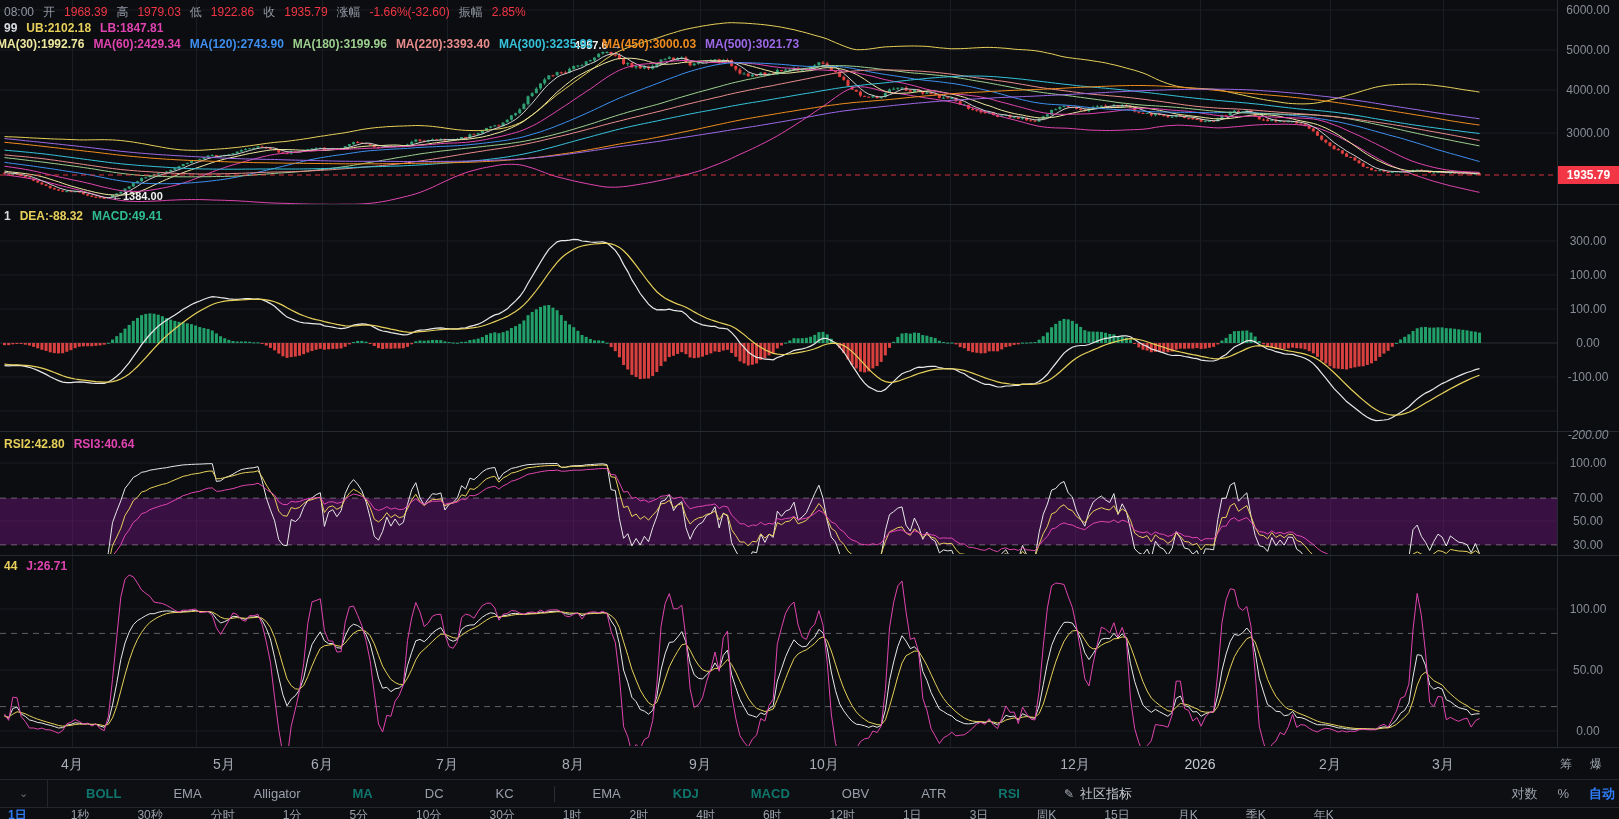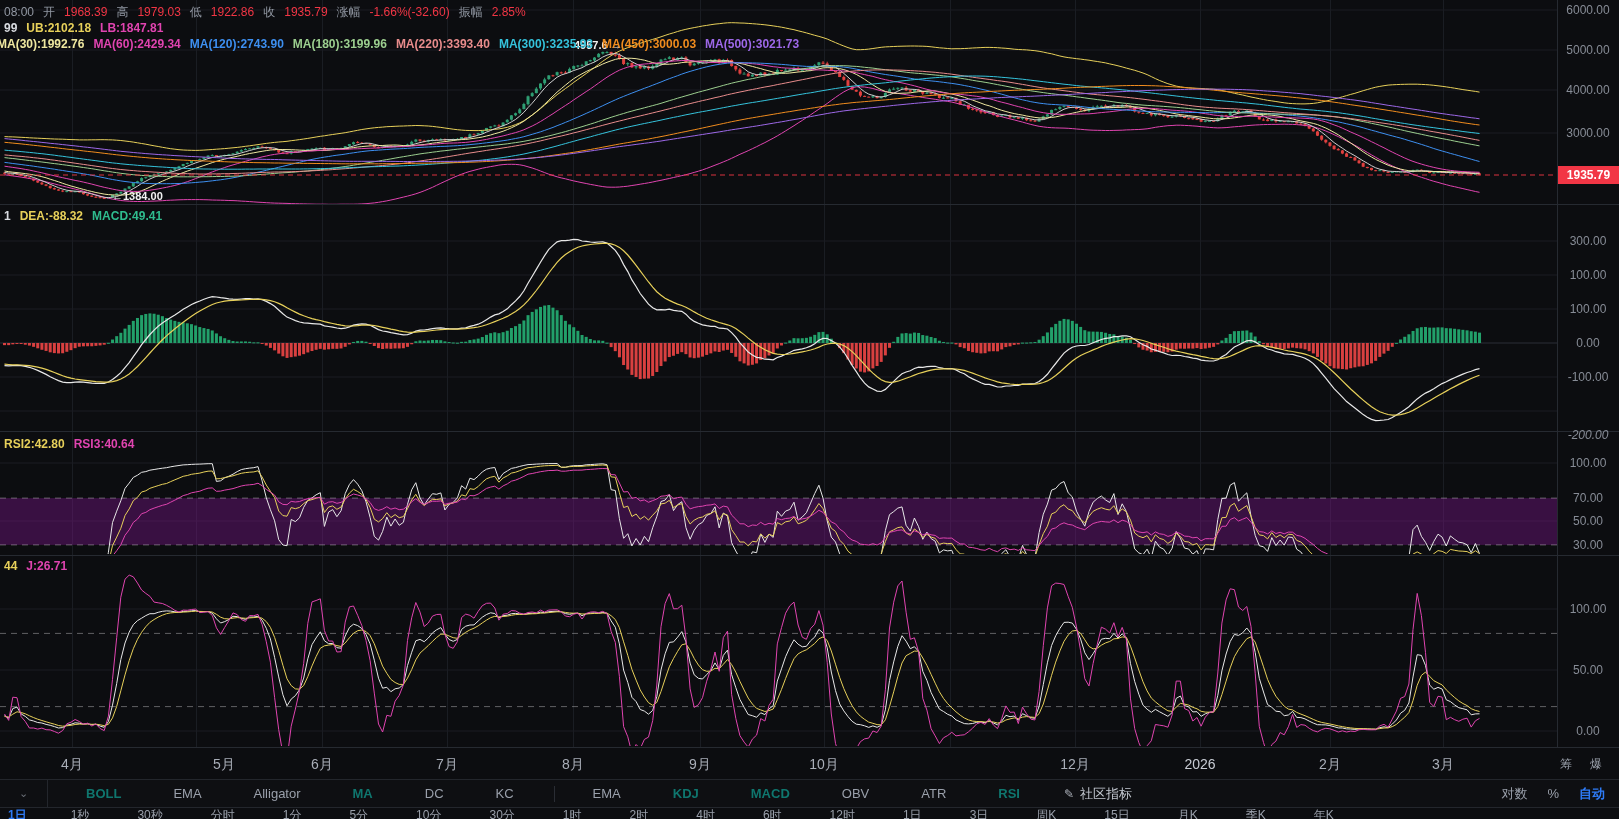--- a/index.html
+++ b/index.html
@@ -16,21 +16,21 @@
     color:#fff;font-size:12px;font-weight:700;display:flex;align-items:center;justify-content:center;z-index:6;}
   .toolbar{position:absolute;left:0;top:779px;width:1619px;height:27px;background:#0e0f12;
     border-top:1px solid #23262c;border-bottom:1px solid #23262c;display:flex;align-items:center;z-index:7;}
   .tb-left{width:47px;height:100%;border-right:1px solid #23262c;display:flex;align-items:center;justify-content:center;color:#6b7078;font-size:11px;flex:0 0 47px;}
   .tb-group{display:flex;gap:52px;margin-left:38px;}
   .tb-item{font-size:13px;color:#9aa0ab;cursor:pointer;white-space:nowrap;}
   .tb-item.on{color:#0f766e;font-weight:700;}
   .tb-divider{width:1px;height:16px;background:#2a2d34;margin:0 0 0 40px;}
   .community{display:flex;align-items:center;gap:6px;margin-left:44px;color:#c5cad2;font-size:13px;cursor:pointer;}
   .community .pen{font-size:12px;color:#aeb3bc;}
-  .tb-right{margin-left:auto;display:flex;gap:20px;padding-right:14px;font-size:13px;color:#9aa0ab;align-items:center;}
+  .tb-right{margin-left:auto;display:flex;gap:20px;padding-right:4px;font-size:13px;color:#9aa0ab;align-items:center;}
   .tb-right .auto{color:#2e7bf6;font-weight:700;}
   .tb-right .seg{cursor:pointer;}
   .periods{position:absolute;left:0;top:807px;width:1619px;height:12px;overflow:hidden;display:flex;align-items:flex-start;z-index:7;}
   .pd-sel{color:#2e7bf6;font-size:12px;font-weight:700;margin-left:8px;}
   .pd-item{color:#9aa0ab;font-size:12px;cursor:pointer;white-space:nowrap;}
   .pd-list{display:flex;gap:48px;margin-left:44px;}
 </style>
 </head>
 <body>
 

